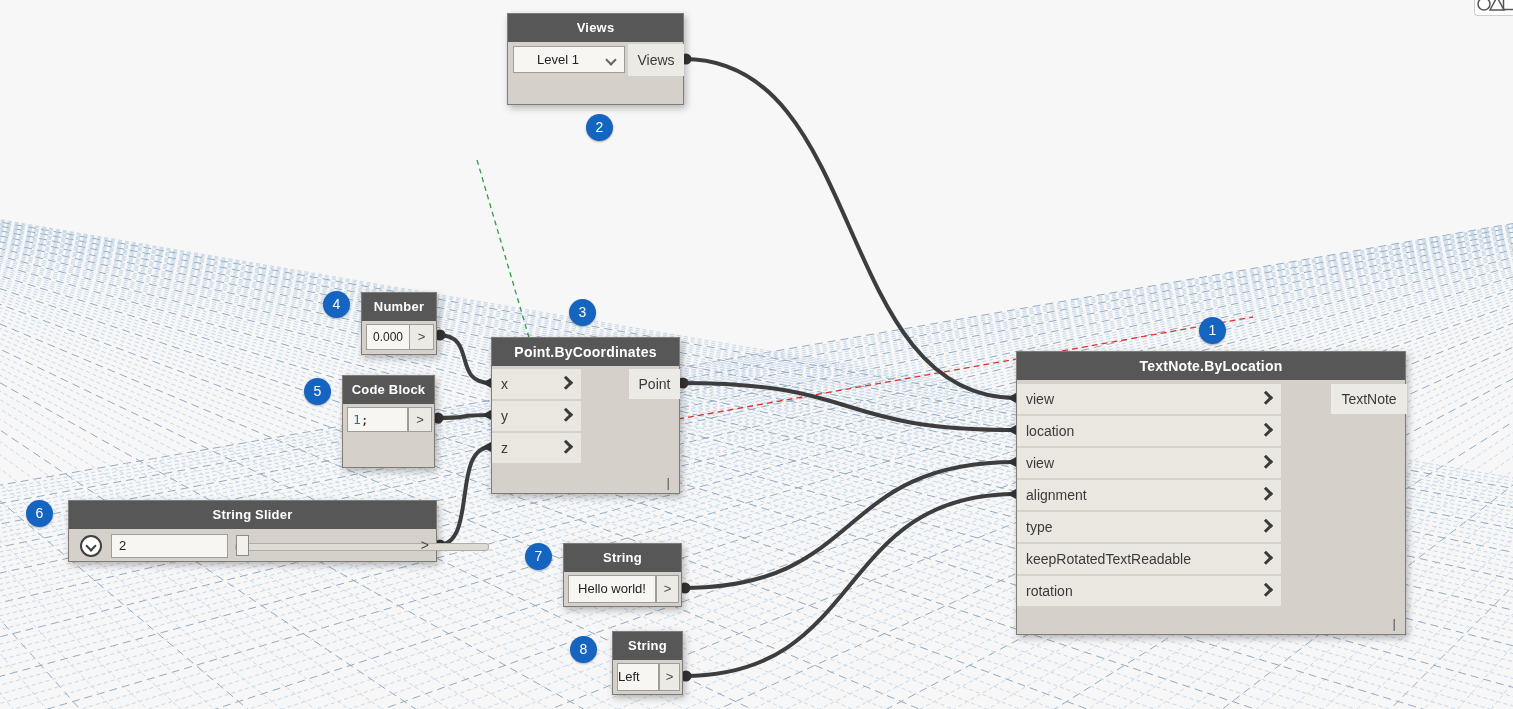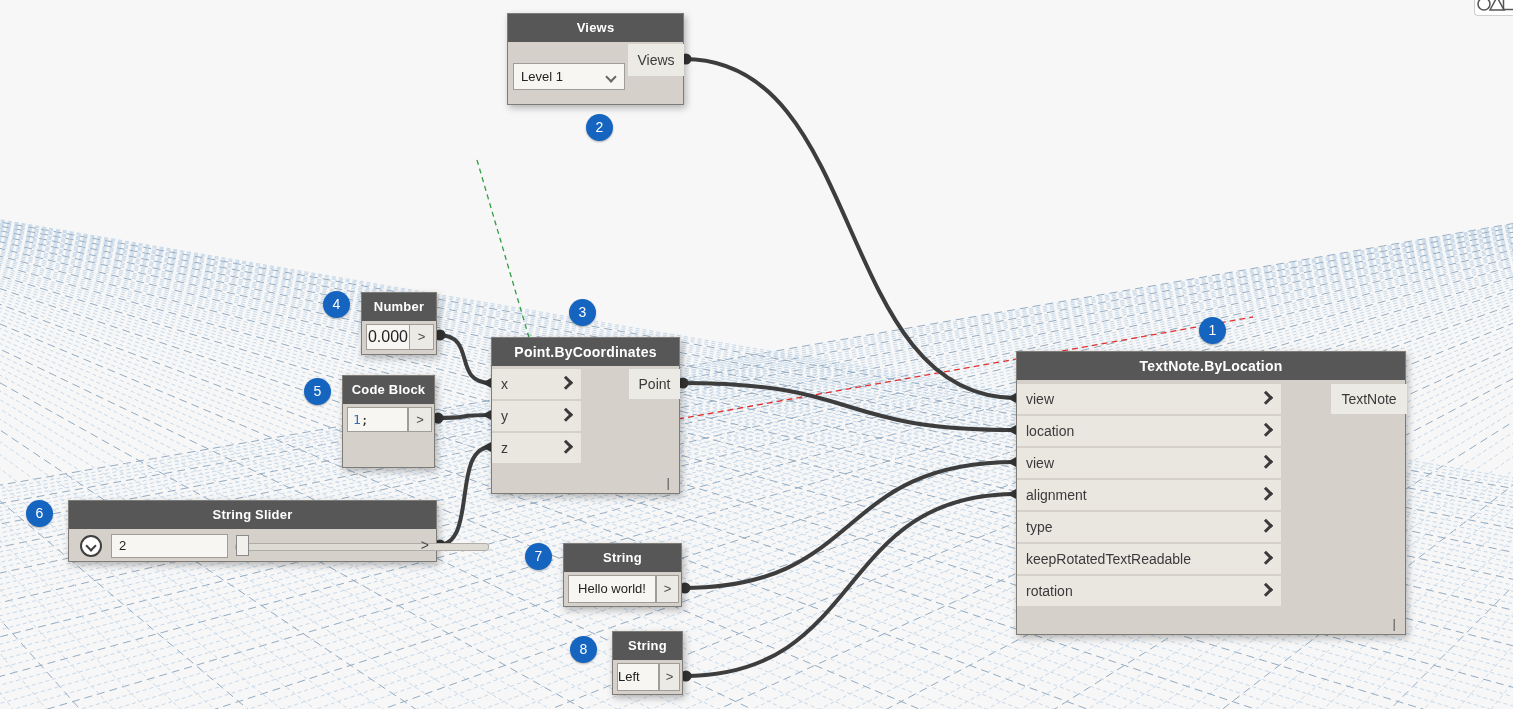--- a/index.html
+++ b/index.html
@@ -260,30 +260,30 @@
       <path d="M683,588 C866.15,588 832.85,462 1016,462" fill="none" stroke="#3d3d3d" stroke-width="4" stroke-linecap="round"></path>
       <circle cx="685" cy="588" r="5.5" fill="#333"></circle>
       <polygon points="1007,462 1017,456.5 1017,467.5" fill="#333"></polygon>
       <path d="M684,676 C866.6,676 833.4,494 1016,494" fill="none" stroke="#3d3d3d" stroke-width="4" stroke-linecap="round"></path>
       <circle cx="686" cy="676" r="5.5" fill="#333"></circle>
       <polygon points="1007,494 1017,488.5 1017,499.5" fill="#333"></polygon>
     </svg>
 
   <div class="node" style="left:507px;top:13px;width:177px;height:92px">
     <div class="hdr">Views</div>
-    <div class="whitebox" style="left:5px;top:49px;width:112px;height:27px;line-height:25px;padding-left:7px">
+    <div class="whitebox" style="left:5px;top:32px;width:112px;height:27px;line-height:25px;padding-left:23px">
       <span>Level 1</span>
       <span class="ddc"></span>
     </div>
     <div class="outstrip" style="left:120px;top:30px;width:56px;height:32px;line-height:32px">Views</div>
   </div>
 
   <div class="node" style="left:361px;top:292px;width:76px;height:63px">
     <div class="hdr">Number</div>
-    <div class="whitebox" style="left:4px;top:31px;width:44px;height:26px;line-height:24px;text-align:center;font-size:16px">0.000</div>
+    <div class="whitebox" style="left:4px;top:31px;width:44px;height:26px;line-height:24px;text-align:center;font-size:12px">0.000</div>
     <div class="portbox" style="left:47px;top:31px;width:25px;height:26px;line-height:24px">&gt;</div>
   </div>
 
   <div class="node" style="left:342px;top:375px;width:93px;height:93px">
     <div class="hdr">Code Block</div>
     <div class="whitebox mono" style="left:4px;top:31px;width:61px;height:25px;line-height:23px;padding-left:5px"><span class="num">1</span><span>;</span></div>
     <div class="portbox" style="left:65px;top:31px;width:24px;height:25px;line-height:23px">&gt;</div>
   </div>
 
   <div class="node" style="left:491px;top:337px;width:189px;height:157px">

